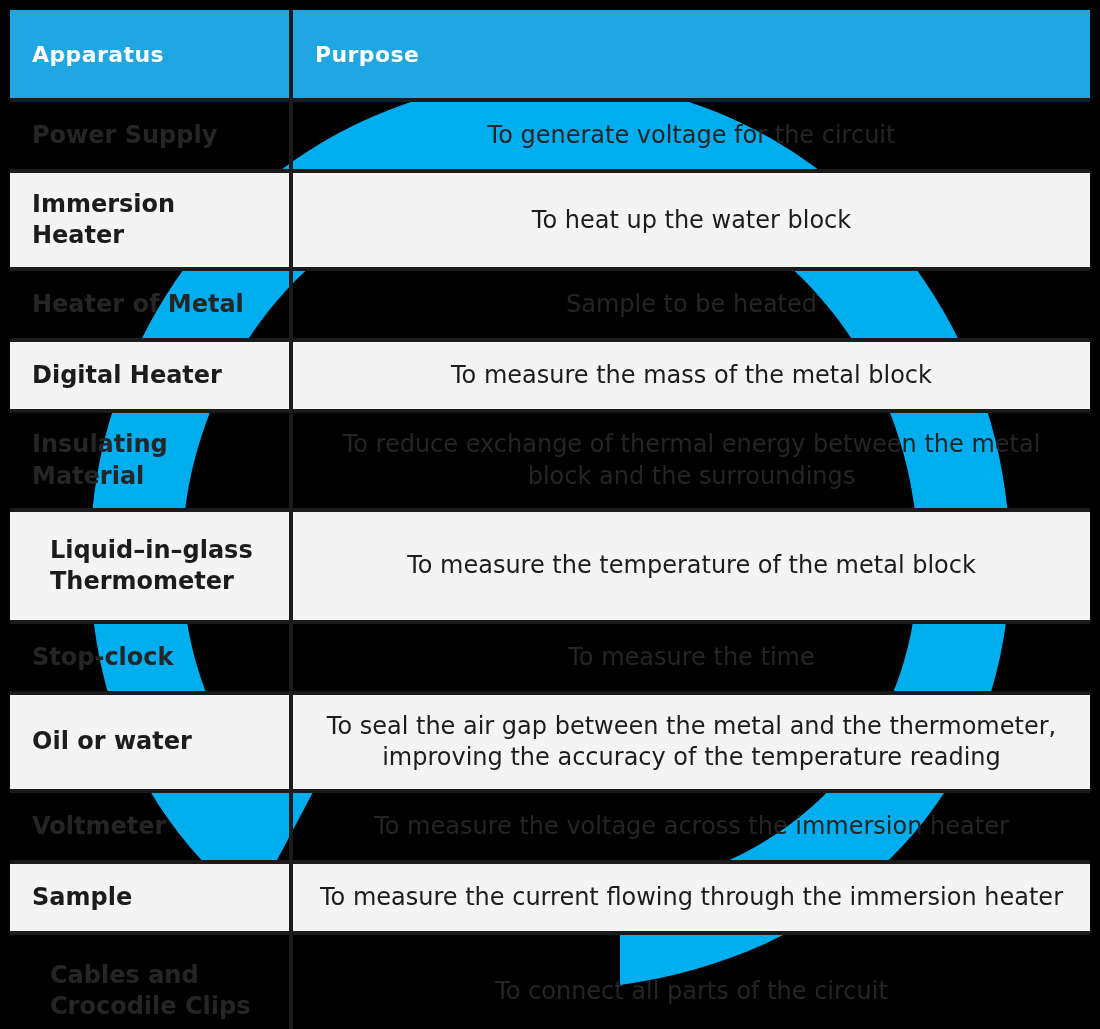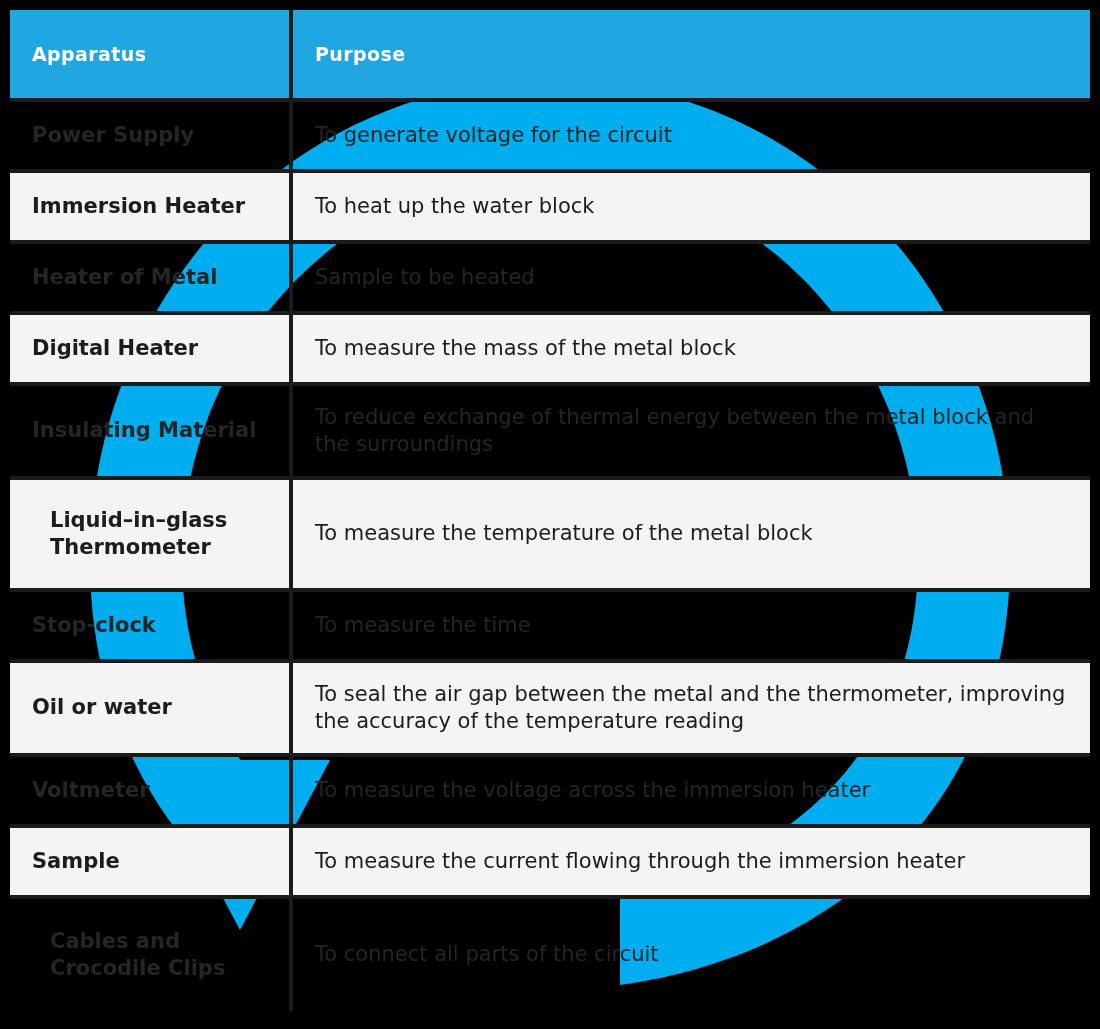--- a/index.html
+++ b/index.html
@@ -48,43 +48,43 @@
     table-layout: fixed;
   }
 
   table.apparatus-table col.col-apparatus { width: 283px; }
   table.apparatus-table col.col-purpose   { width: 797px; }
 
   
   thead th {
     background: #20a7e2;
     color: #ffffff;
-    font-size: 19px;
+    font-size: 22px;
     font-weight: 700;
     letter-spacing: 0.4px;
     text-align: left;
     padding: 0 22px;
     height: 92px;
     vertical-align: middle;
     border-right: 4px solid #1b1b1b;
     border-bottom: 4px solid #1b1b1b;
   }
   thead th:last-child { border-right: none; }
 
   
   tbody td {
-    font-size: 21px;
+    font-size: 24px;
     line-height: 1.3;
     padding: 16px 22px;
     vertical-align: middle;
     border-right: 4px solid #1b1b1b;
     border-bottom: 4px solid #1b1b1b;
     position: relative;
   }
-  tbody td:last-child { border-right: none; }
+  tbody td:last-child { border-right: none; text-align: center; }
   tbody tr:last-child td { border-bottom: none; }
 
   tbody td.apparatus-cell { font-weight: 700; }
   tbody td.purpose-cell   { font-weight: 400; }
 
   
   tbody tr.row-light td {
     background: rgba(244,244,244,0.96);
     color: #1c1c1c;
   }

